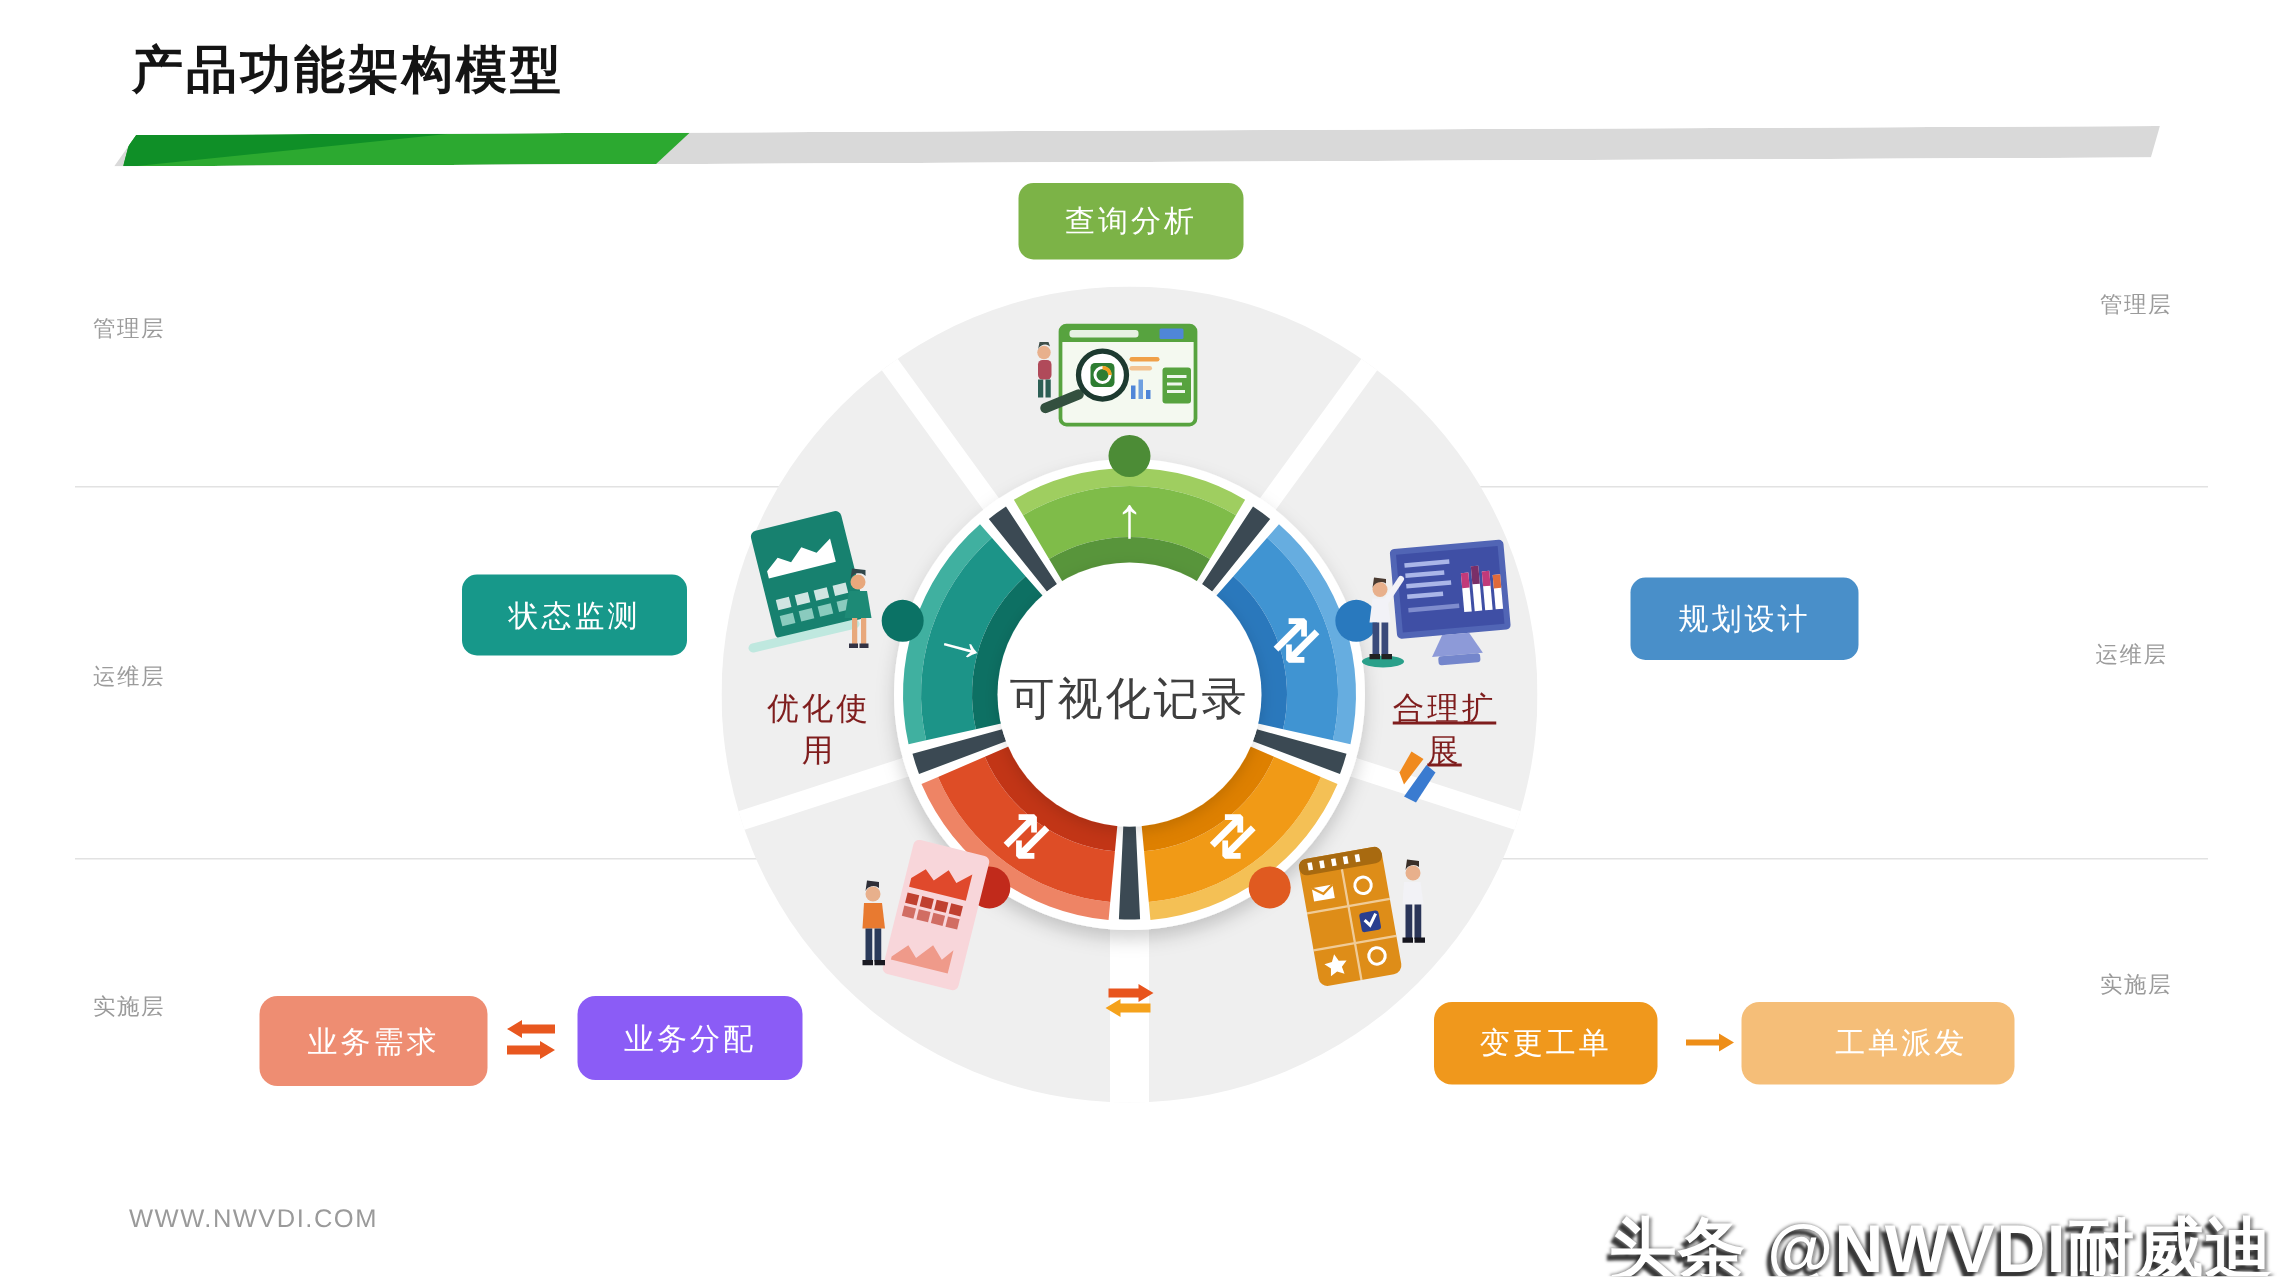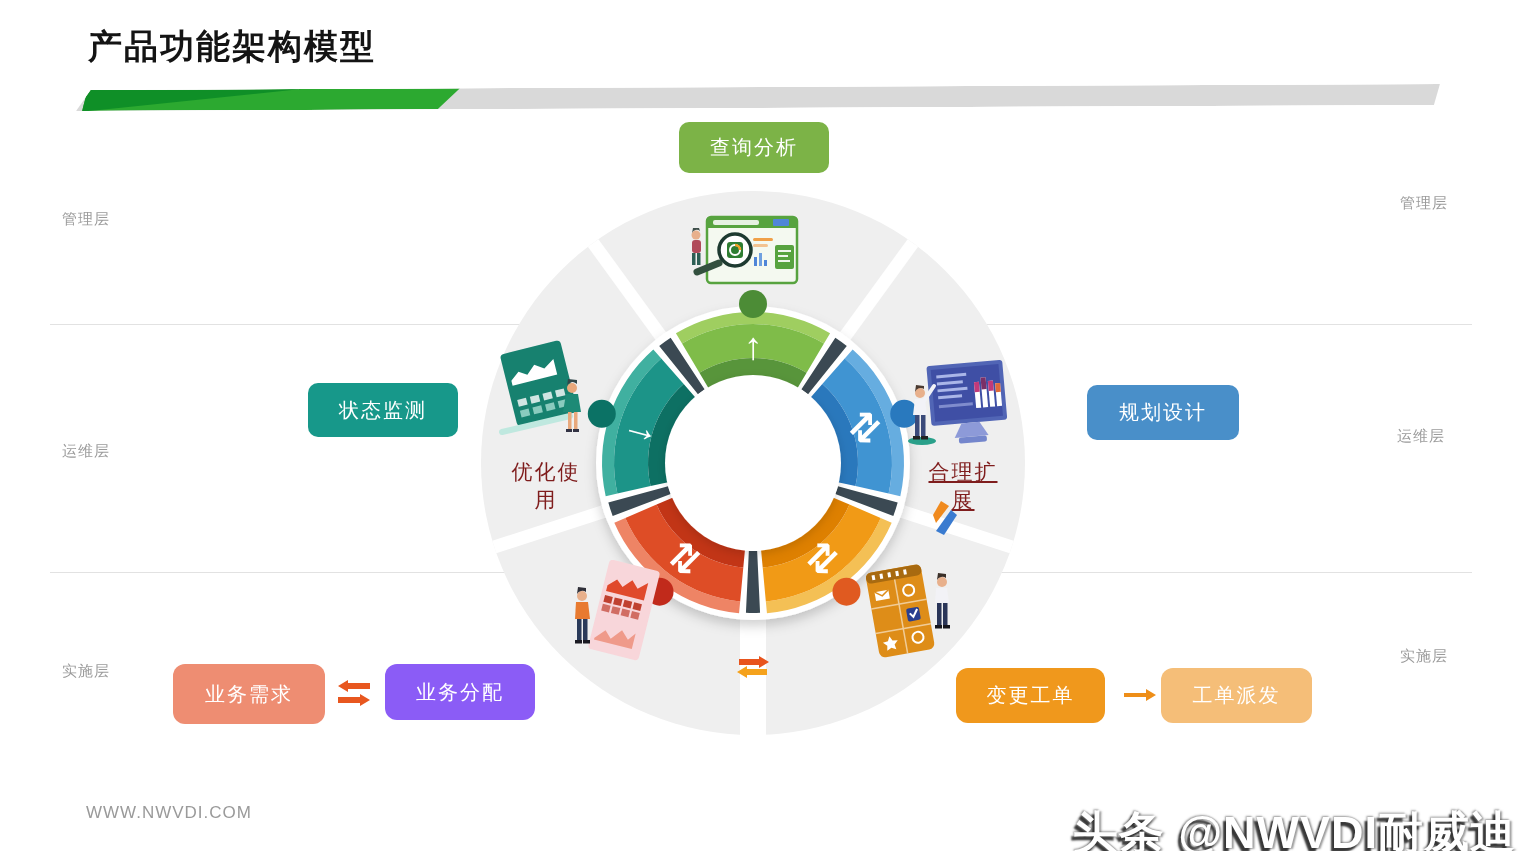--- a/index.html
+++ b/index.html
@@ -21,21 +21,21 @@
 
   
   .btn{position:absolute;display:flex;align-items:center;justify-content:center;
        color:#fff;font-size:20px;letter-spacing:2px;border-radius:10px;}
   .btn-query   {left:679px;top:122px;width:150px;height:51px;background:#7cb347;}
   .btn-monitor {left:308px;top:383px;width:150px;height:54px;background:#17988a;}
   .btn-plan    {left:1043px;top:385px;width:152px;height:55px;background:#498fc9;margin-left:44px;}
   .btn-demand  {left:173px;top:664px;width:152px;height:60px;background:#ee8d72;border-radius:12px;}
   .btn-assign  {left:385px;top:664px;width:150px;height:56px;background:#8b5cf6;border-radius:12px;}
   .btn-change  {left:956px;top:668px;width:149px;height:55px;background:#f0981c;border-radius:12px;}
-  .btn-dispatch{left:1161px;top:668px;width:151px;height:55px;background:#f5be78;border-radius:12px;}
+  .btn-dispatch{left:1161px;top:668px;width:151px;height:55px;background:#f5be78;border-radius:12px;padding-left:31px;}
 
   
   .donut-wrap{position:absolute;left:481px;top:191px;width:544px;height:544px;}
   .center-label{position:absolute;left:653px;top:446px;width:200px;text-align:center;
                 font-size:30px;color:#3f3f3f;letter-spacing:2px;}
   .sector-label{position:absolute;font-size:21px;color:#7f1d1d;letter-spacing:2px;}
   .sector-label.left{left:503px;top:458px;width:86px;text-align:center;}
   .sector-label.right{left:920px;top:458px;width:86px;text-align:center;text-decoration:underline;}
 
   .icon-abs{position:absolute;}
@@ -114,20 +114,21 @@
         <text x="383.27361240653295" y="235.84501165813117" fill="#fff" font-size="38" font-weight="bold" text-anchor="middle" dominant-baseline="central" transform="rotate(-45 383.27361240653295 235.84501165813117)">⇄</text>
         <circle cx="365.4578551145032" cy="400.63370210561663" r="14" fill="#e05a20"></circle>
         <text x="340.77087451821933" y="366.65498834186883" fill="#fff" font-size="38" font-weight="bold" text-anchor="middle" dominant-baseline="central" transform="rotate(-45 340.77087451821933 366.65498834186883)">⇄</text>
         <circle cx="178.54214488549675" cy="400.63370210561663" r="14" fill="#c12a1b"></circle>
         <text x="203.2291254817806" y="366.65498834186883" fill="#fff" font-size="38" font-weight="bold" text-anchor="middle" dominant-baseline="central" transform="rotate(-45 203.2291254817806 366.65498834186883)">⇄</text>
         <circle cx="120.7820139090706" cy="222.86629789438334" r="14" fill="#0b7265"></circle>
         <text x="160.72638759346705" y="235.84501165813114" fill="#fff" font-size="38" font-weight="bold" text-anchor="middle" dominant-baseline="central" transform="rotate(15 160.72638759346705 235.84501165813114)">→</text>
       </svg>
   </div>
 
+  <div class="center-label">可视化记录</div>
   <span class="sector-label left">优化使用</span>
   <span class="sector-label right">合理扩展</span>
 
   <svg class="icon-abs" style="left:683px;top:205px" width="120" height="90">
     <rect x="24" y="12" width="90" height="66" rx="4" fill="#f4f9f0" stroke="#57a33f" stroke-width="2.5"></rect>
     <path d="M24,23 v-7 a4,4 0 0 1 4,-4 h82 a4,4 0 0 1 4,4 v7 z" fill="#57a33f"></path>
     <rect x="30" y="15" width="46" height="5" rx="2" fill="#ffffff" opacity="0.85"></rect>
     <rect x="90" y="14" width="16" height="7" rx="1" fill="#4f86d8"></rect>
     <rect x="70" y="33" width="20" height="3" rx="1.5" fill="#f0a048"></rect>
     <rect x="70" y="39" width="15" height="3" rx="1.5" fill="#f3c390"></rect>

